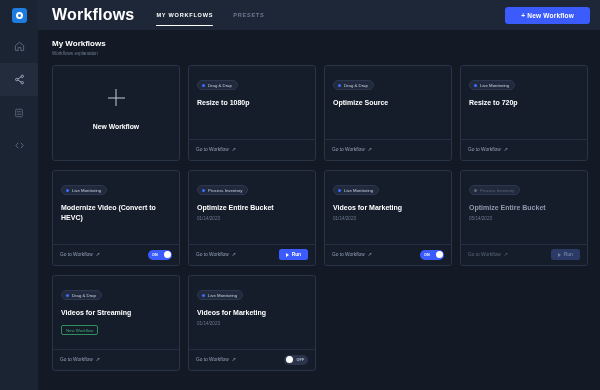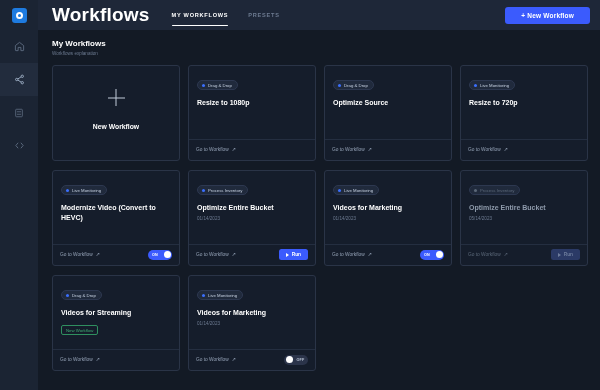--- a/index.html
+++ b/index.html
@@ -41,21 +41,21 @@
 
   
   .main { flex: 1; height: 390px; display: flex; flex-direction: column; min-width: 0; }
 
   .topbar {
     height: 30px; background: #1e2738;
     display: flex; align-items: center; padding: 0 10px 0 14px;
     flex: 0 0 30px;
   }
   .app-title {
-    color: #ffffff; font-size: 19px; font-weight: bold;
+    color: #ffffff; font-size: 16px; font-weight: bold;
     letter-spacing: .2px; margin-right: 22px; white-space: nowrap;
   }
   .tabs { display: flex; align-items: center; height: 30px; gap: 20px; }
   .tab {
     font-size: 5.6px; letter-spacing: .75px; font-weight: bold;
     color: #6d7b91; height: 30px; line-height: 30px;
     position: relative; white-space: nowrap; text-transform: uppercase;
   }
   .tab.active { color: #ffffff; }
   .tab.active::after {

